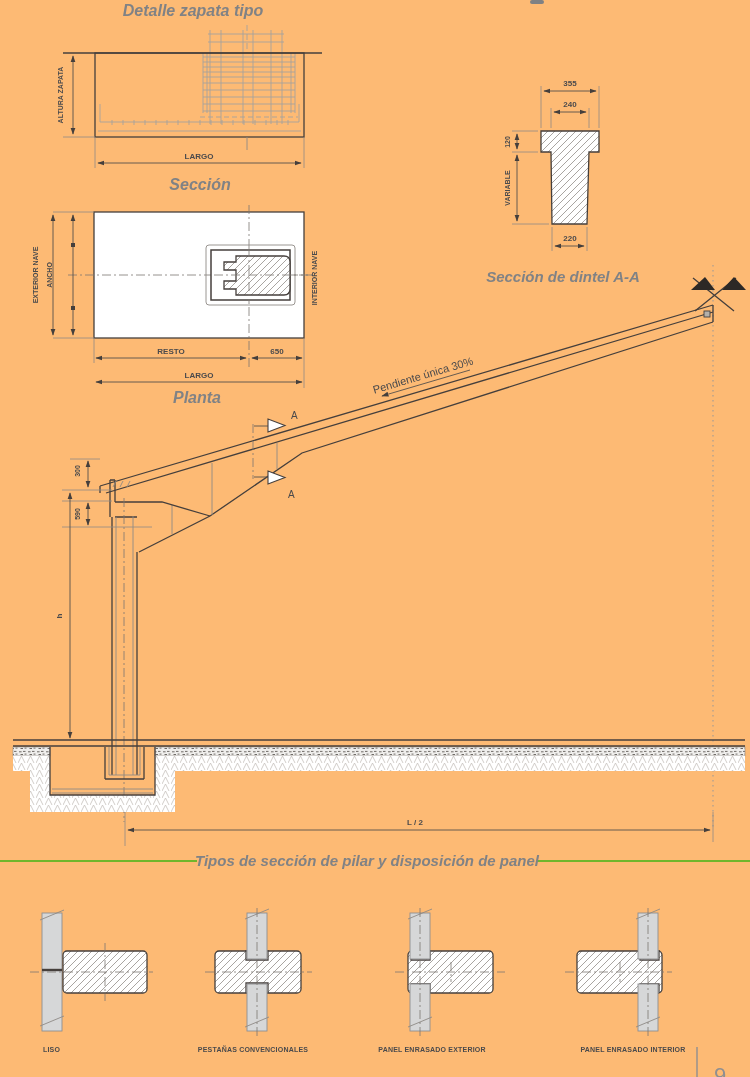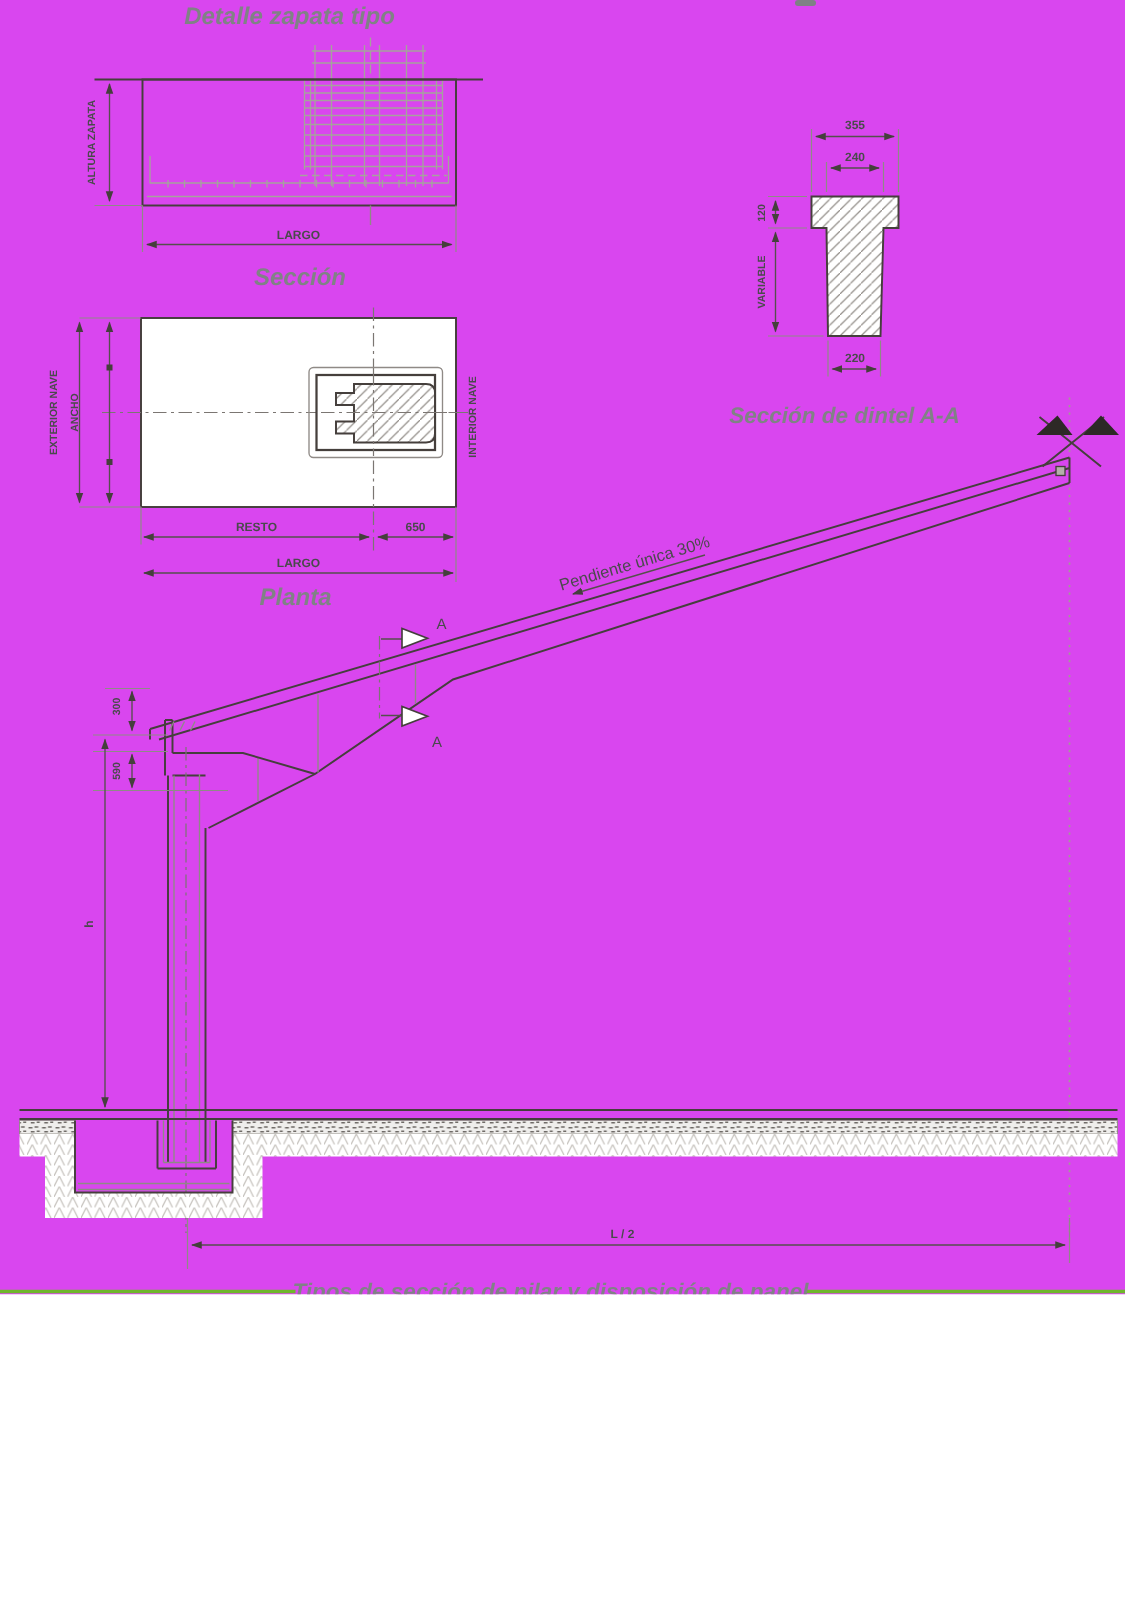--- a/index.html
+++ b/index.html
@@ -1,16 +1,16 @@
 <!DOCTYPE html>
 <html><head>
 <meta charset="utf-8">
 <style>
   html,body{margin:0;padding:0;background:#ffffff;}
-  .sheet{position:relative;width:750px;height:863px;background:#d946ef;overflow:hidden;
+  .sheet{position:relative;width:750px;height:1077px;background:#fdba74;overflow:hidden;
          font-family:"Liberation Sans",sans-serif;}
   svg{position:absolute;left:0;top:0;}
   text{font-family:"Liberation Sans",sans-serif;}
   .title{font-size:16px;font-weight:bold;font-style:italic;fill:#808285;}
   .cap{font-size:16px;font-weight:bold;font-style:italic;fill:#808285;}
   .cap2{font-size:15px;font-weight:bold;font-style:italic;fill:#808285;}
   .dim{font-size:8px;font-weight:bold;fill:#4a4a4c;}
   .dimS{font-size:7px;font-weight:bold;fill:#4a4a4c;}
   .lbl{font-size:7px;font-weight:bold;fill:#4a4a4c;letter-spacing:.2px;}
   .amark{font-size:10px;fill:#4a4a4c;}

